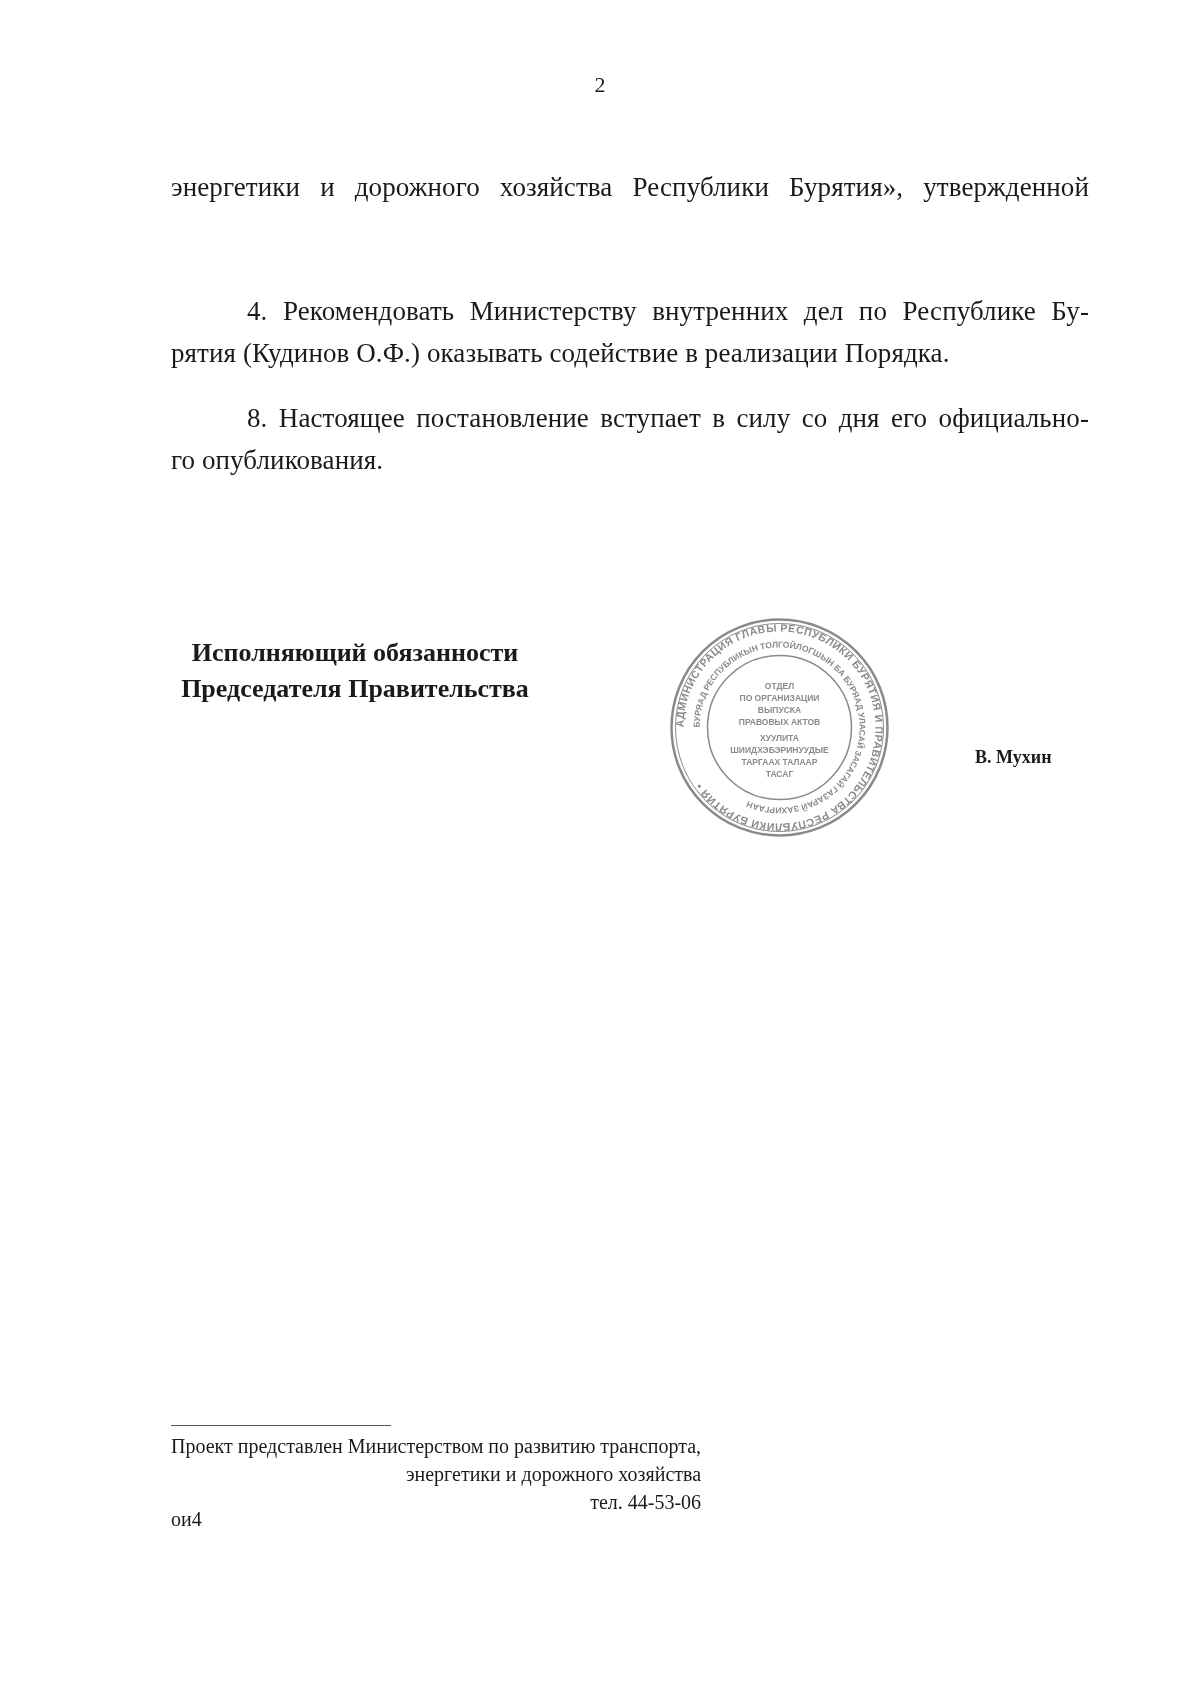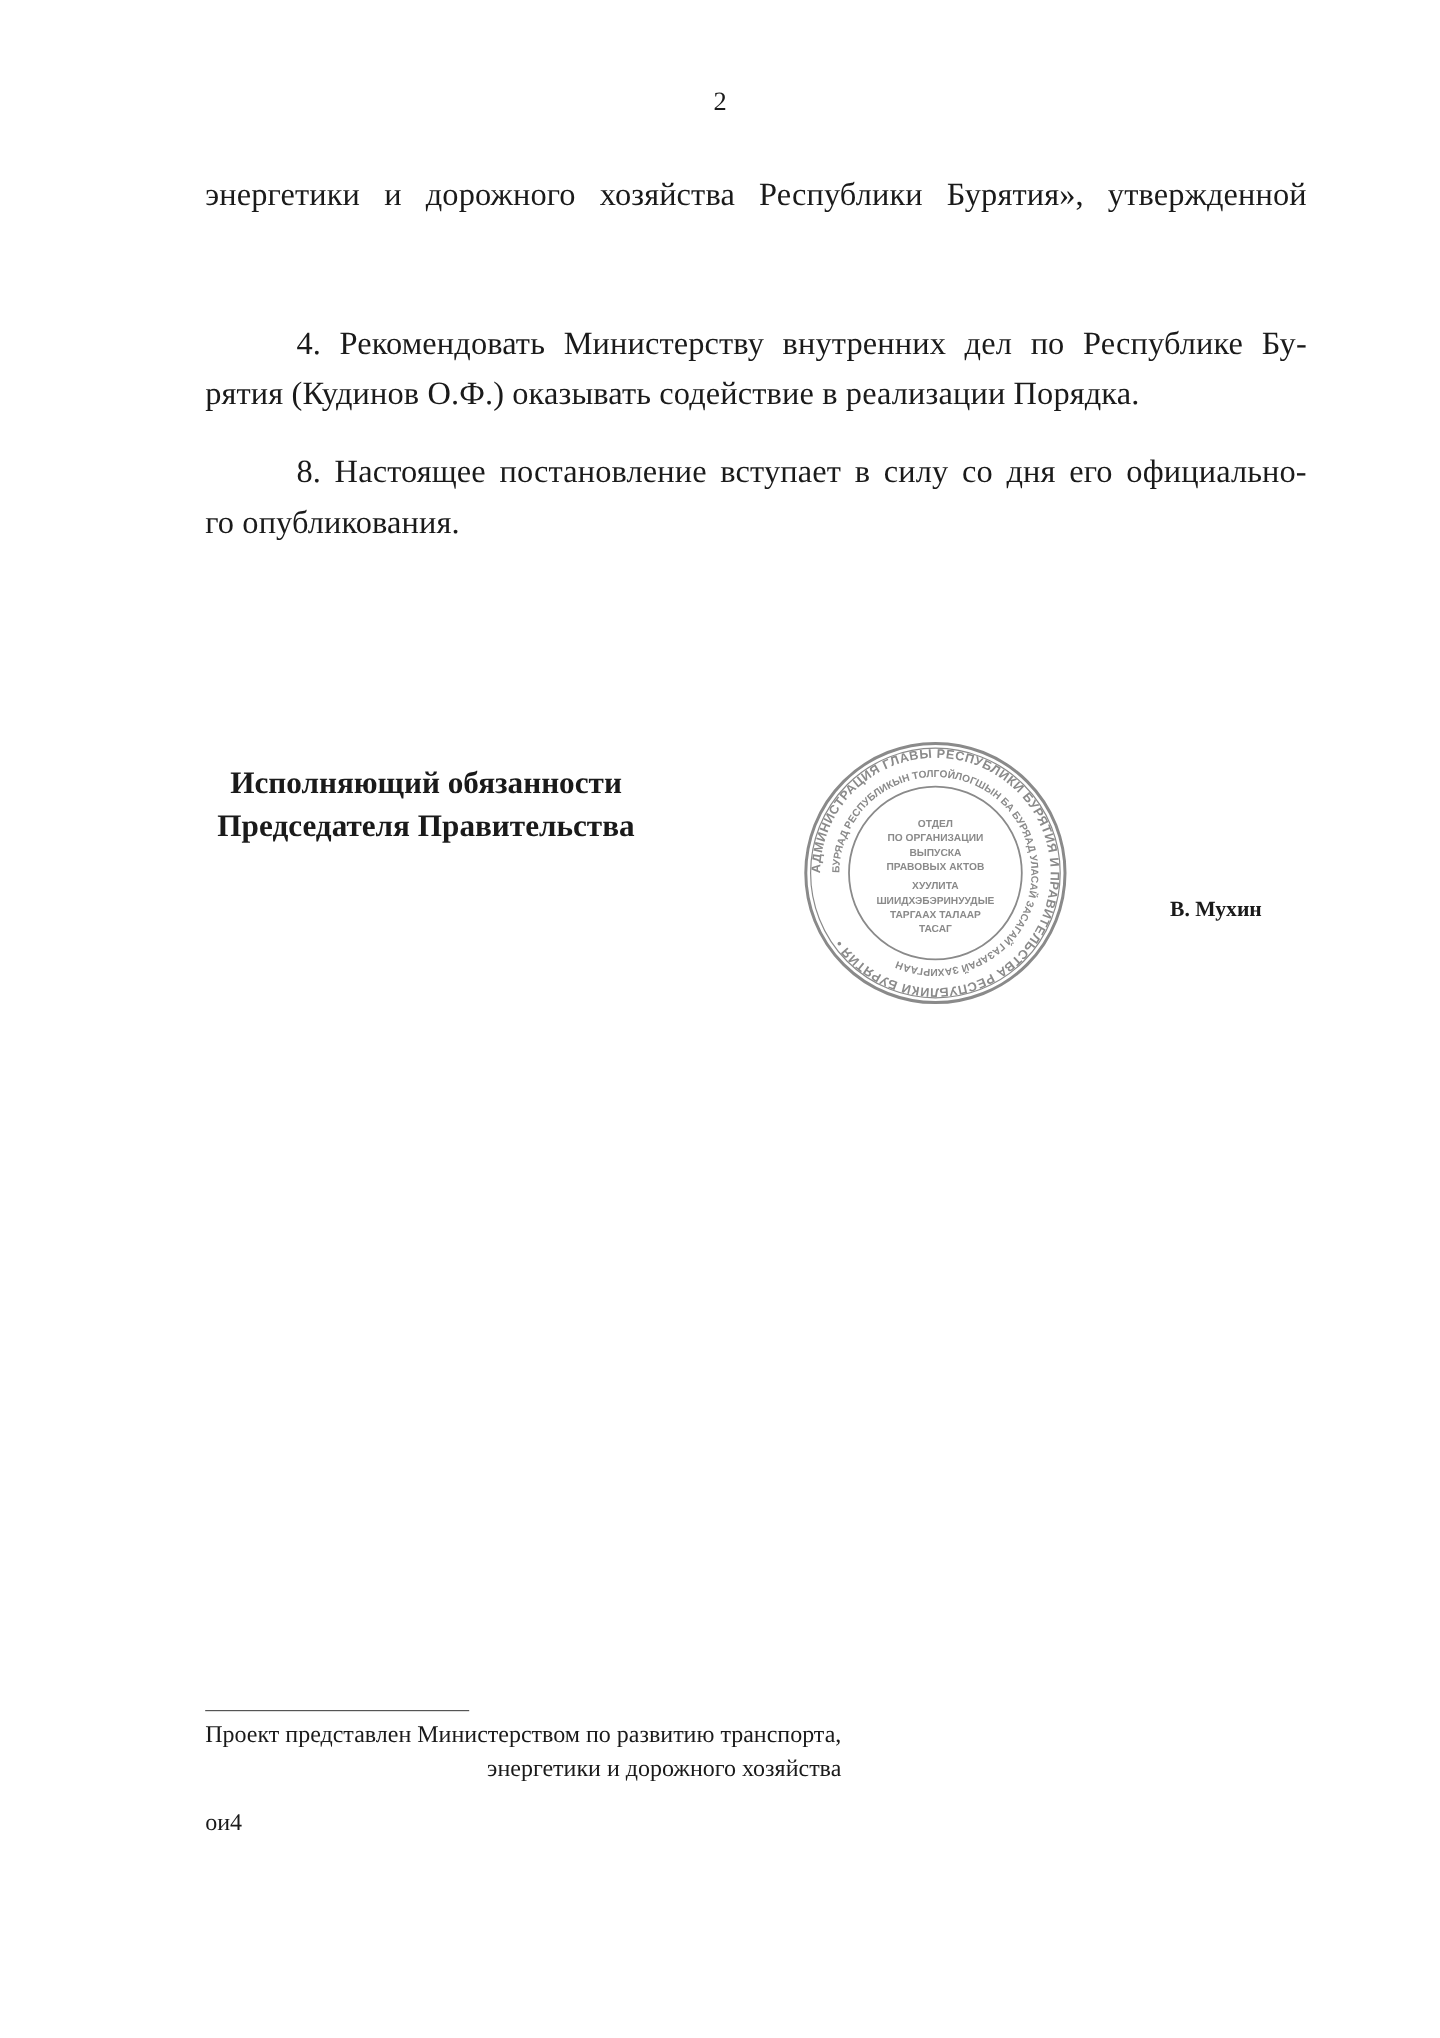--- a/index.html
+++ b/index.html
@@ -31,20 +31,21 @@
     }
     .body-text {
       position: absolute;
       left: 171px;
       width: 918px;
       font-size: 27px;
       line-height: 42px;
       text-align: justify;
       text-align-last: left;
       letter-spacing: 0.1px;
+      margin-top: 25px;
     }
     .p1 { top: 141px; }
     .p2 { top: 265px; text-indent: 76px; }
     .p3 { top: 372px; text-indent: 76px; }
     .body-text .line {
       display: block;
       text-align: justify;
       text-align-last: justify;
     }
     .body-text .line.last {
@@ -155,17 +156,18 @@
       </g>
     </svg>
   </div>
 
   <div class="sig-name">В. Мухин</div>
 
   <div class="footnote-rule"></div>
   <div class="footnote">
     <span>Проект представлен Министерством по развитию транспорта,</span>
     <span>энергетики и дорожного хозяйства</span>
+    <span>тел. 44-53-06</span>
   </div>
 
   <div class="doc-code">ои4</div>
 
 </div>
 
 </body></html>

